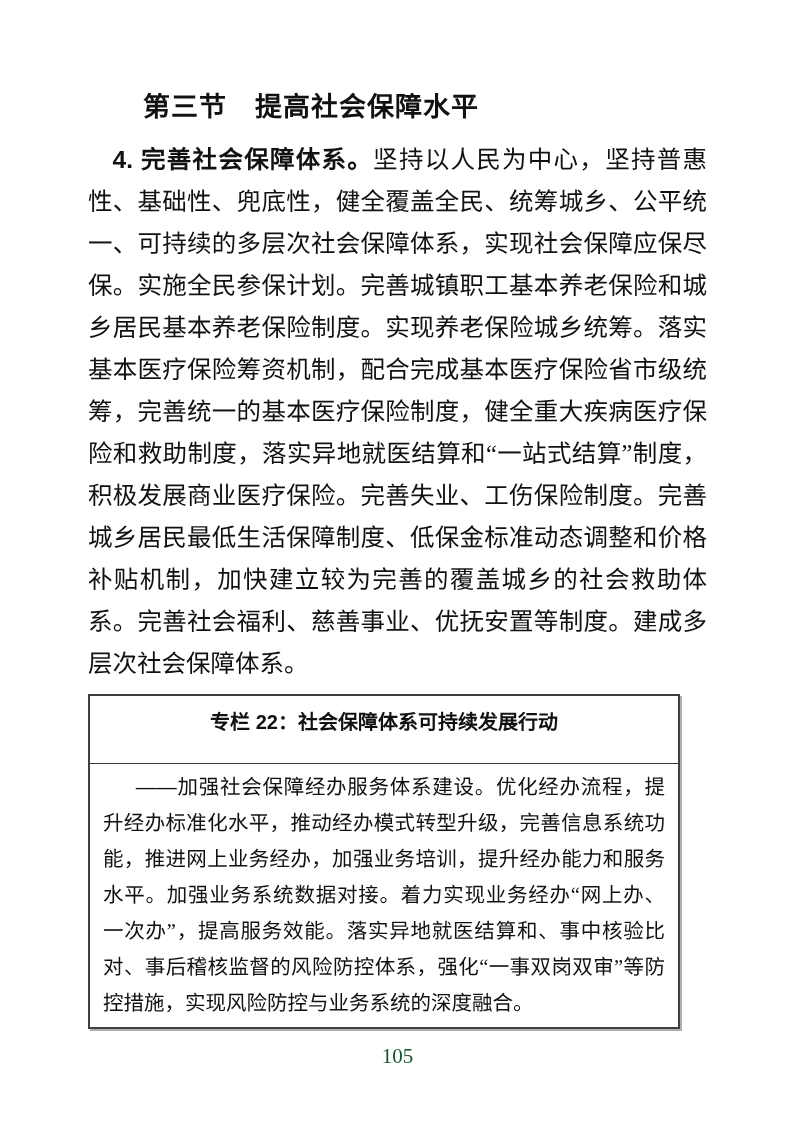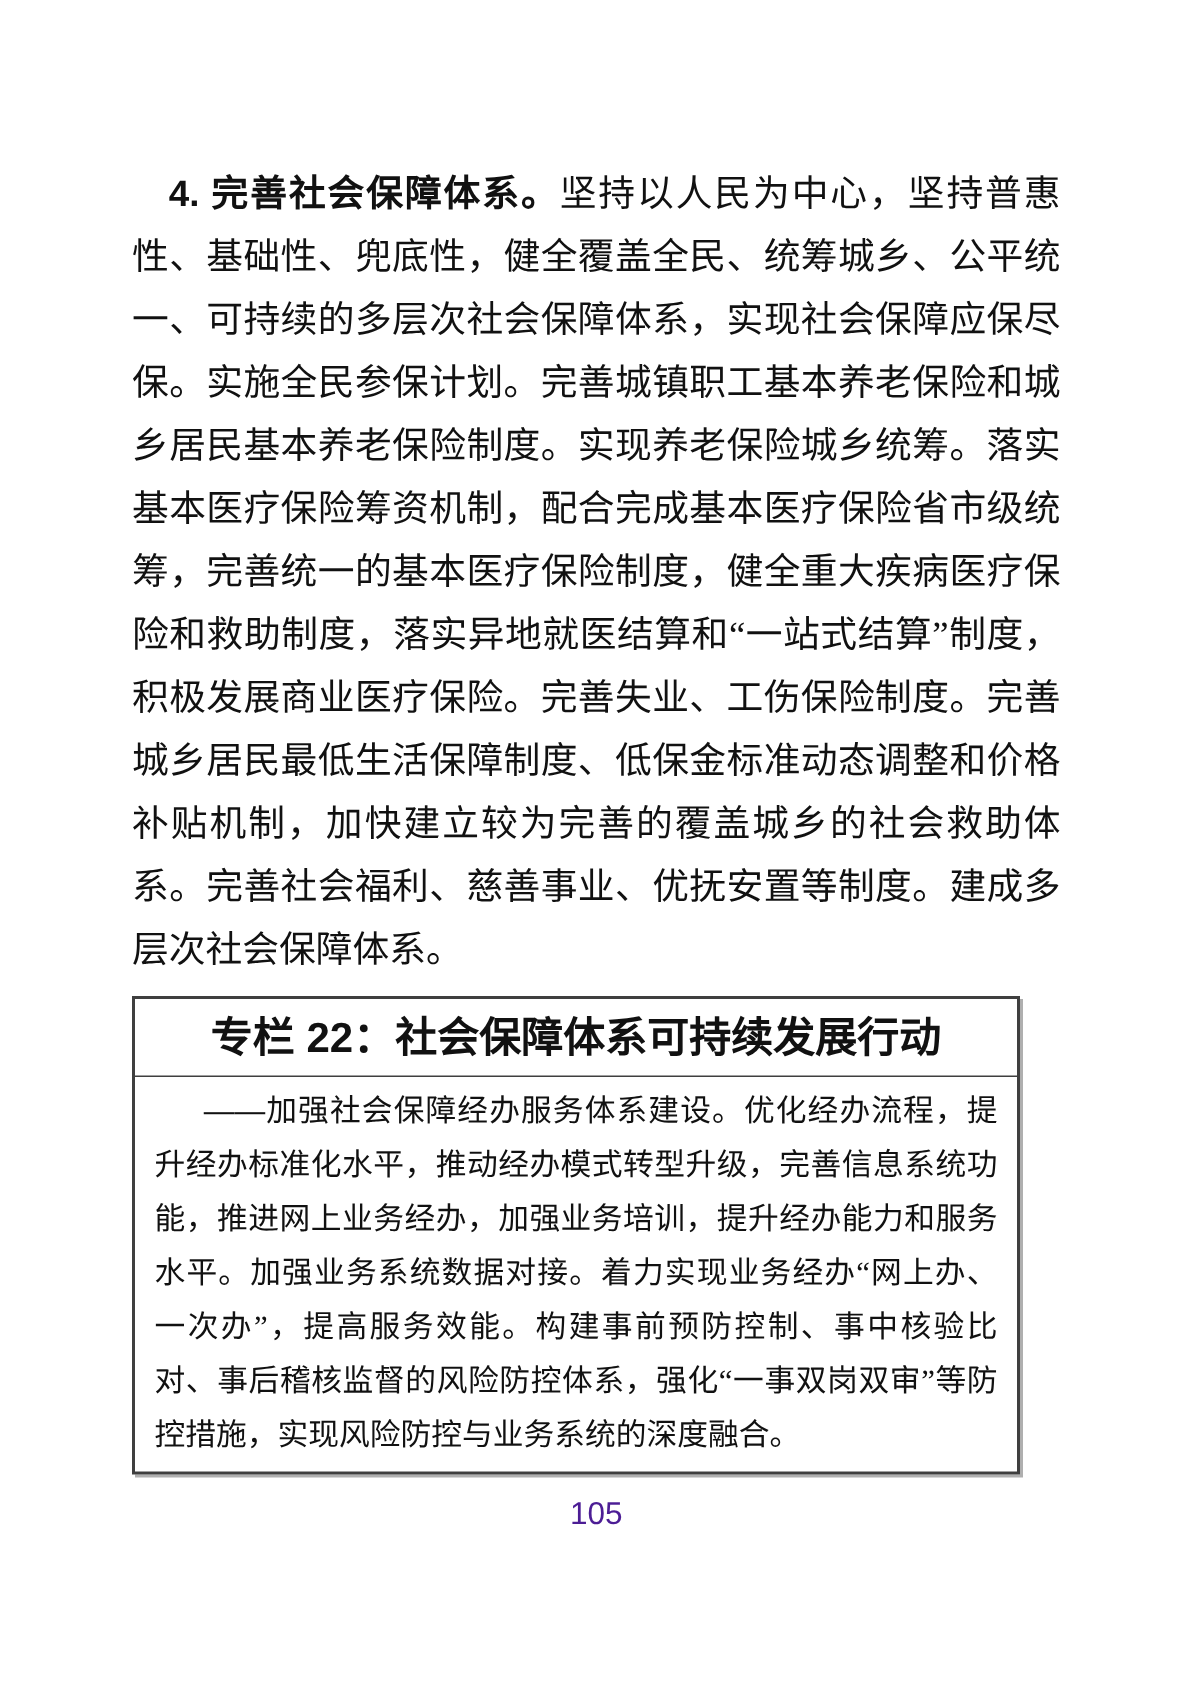--- a/index.html
+++ b/index.html
@@ -50,26 +50,26 @@
   .column-box{
     margin-top:9px;
     width:592px;
     box-sizing:border-box;
     border:2px solid var(--border);
     box-shadow:2px 2px 0 rgba(110,110,110,0.55);
     background:#ffffff;
   }
   .column-box-title{
     margin:0;
-    padding:13px 8px 12px 8px;
+    padding:13px 8px 28px 8px;
     border-bottom:1.5px solid var(--border);
     text-align:center;
     font-family:var(--sans);
     font-weight:bold;
-    font-size:28px;
+    font-size:20px;
     line-height:26px;
   }
   .column-box-body{
     padding:5px 13px 6px 13px;
   }
   .box-para{
     margin:0;
     font-size:20.5px;
     line-height:36px;
     text-align:justify;
@@ -80,41 +80,42 @@
   .box-lead{
     font-family:var(--sans);
     font-weight:normal;
   }
   
   .page-footer{
     margin-top:15px;
     text-align:center;
   }
   .page-number{
-    font-family:Liberation Sans, sans-serif;
+    font-family:Liberation Serif, serif;
     font-size:21px;
     line-height:24px;
-    color:#4c1d95;
+    color:#14532d;
   }
 </style>
 </head>
 <body>
 
 <div class="page">
 
+  <h1 class="section-heading">第三节　提高社会保障水平</h1>
 
   <p class="main-para">
     <span class="para-lead">4. 完善社会保障体系。</span><span>坚持以人民为中心，坚持普惠性、基础性、兜底性，健全覆盖全民、统筹城乡、公平统一、可持续的多层次社会保障体系，实现社会保障应保尽保。实施全民参保计划。完善城镇职工基本养老保险和城乡居民基本养老保险制度。实现养老保险城乡统筹。落实基本医疗保险筹资机制，配合完成基本医疗保险省市级统筹，完善统一的基本医疗保险制度，健全重大疾病医疗保险和救助制度，落实异地就医结算和“一站式结算”制度，积极发展商业医疗保险。完善失业、工伤保险制度。完善城乡居民最低生活保障制度、低保金标准动态调整和价格补贴机制，加快建立较为完善的覆盖城乡的社会救助体系。完善社会福利、慈善事业、优抚安置等制度。建成多层次社会保障体系。</span>
   </p>
 
   <div class="column-box">
     <div class="column-box-title">专栏 22：社会保障体系可持续发展行动</div>
     <div class="column-box-body">
       <p class="box-para">
-        <span class="box-lead">——加强社会保障经办服务体系建设。</span><span>优化经办流程，提升经办标准化水平，推动经办模式转型升级，完善信息系统功能，推进网上业务经办，加强业务培训，提升经办能力和服务水平。加强业务系统数据对接。着力实现业务经办“网上办、一次办”，提高服务效能。构建事前预防控制、事中核验比对、事后稽核监督的风险防控体系，强化“一事双岗双审”等防控措施，实现风险防控与业务系统的深度融合。</span>
+        <span class="box-lead">——加强社会保障经办服务体系建设。</span><span>优化经办流程，提升经办标准化水平，推动经办模式转型升级，完善信息系统功能，推进网上业务经办，加强业务培训，提升经办能力和服务水平。加强业务系统数据对接。着力实现业务经办“网上办、一次办”，提高服务效能。落实异地就医结算和、事中核验比对、事后稽核监督的风险防控体系，强化“一事双岗双审”等防控措施，实现风险防控与业务系统的深度融合。</span>
       </p>
     </div>
   </div>
 
   <div class="page-footer">
     <span class="page-number">105</span>
   </div>
 
 </div>
 

